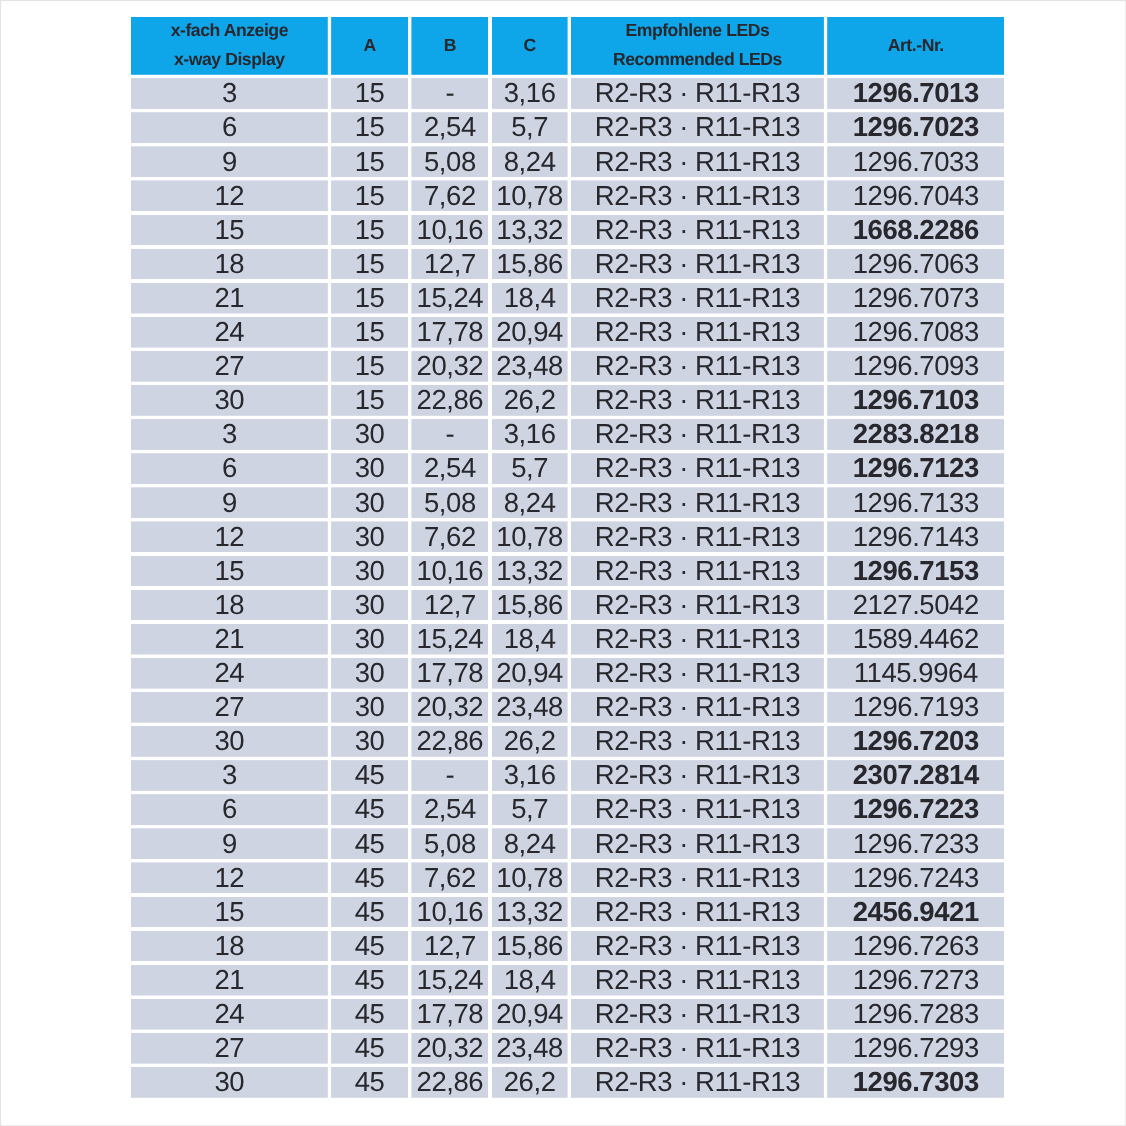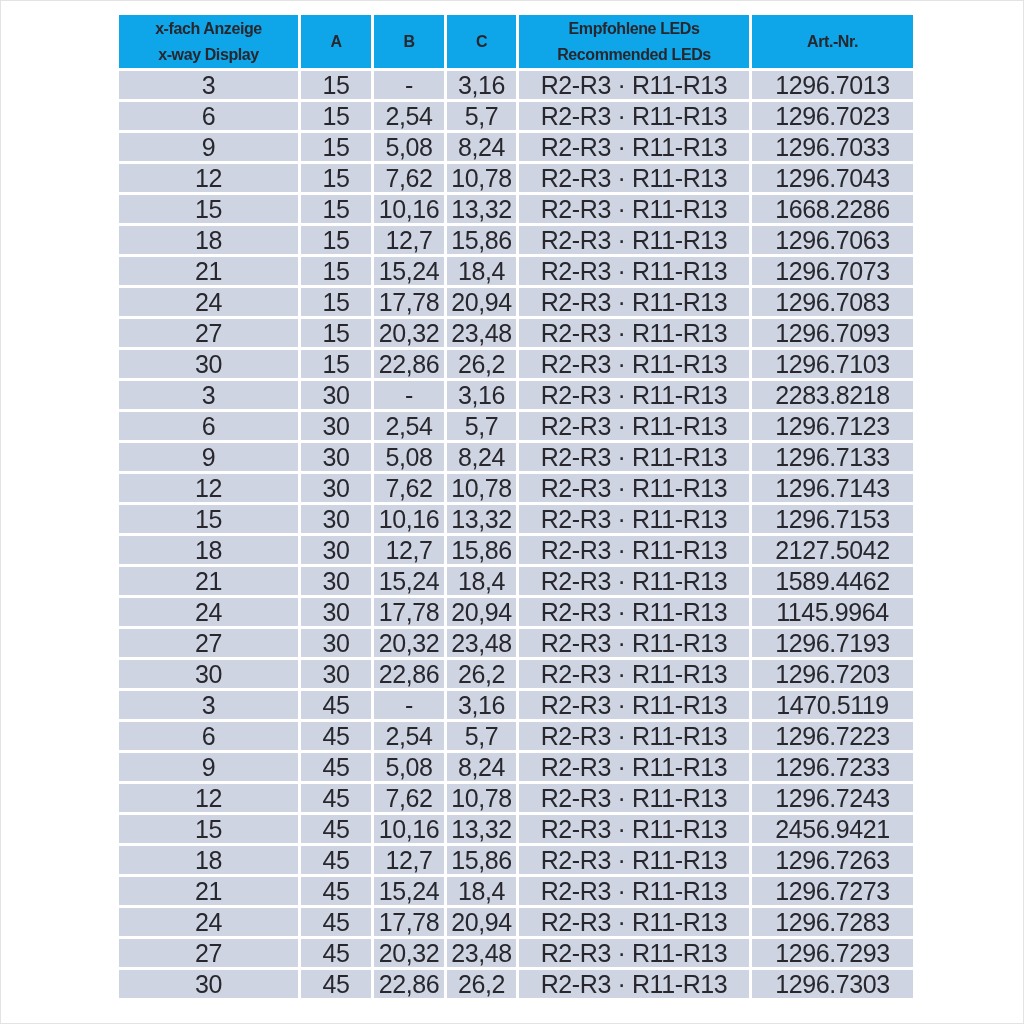--- a/index.html
+++ b/index.html
@@ -44,21 +44,21 @@
   }
   .product-table td {
     background: #ced4e1;
     font-weight: normal;
     font-size: 25px;
     line-height: 28px;
     height: 28px;
     padding: 0 4px;
   }
   .product-table td.bold {
-    font-weight: normal;
+    font-weight: bold;
   }
   .hdr-line { display: block; }
 </style>
 </head>
 <body>
 
 <div class="table-wrap">
   <table class="product-table">
     <colgroup>
       <col style="width:182px">
@@ -244,21 +244,21 @@
           <td>26,2</td>
           <td>R2-R3 · R11-R13</td>
           <td class="bold">1296.7203</td>
         </tr>
         <tr>
           <td>3</td>
           <td>45</td>
           <td>-</td>
           <td>3,16</td>
           <td>R2-R3 · R11-R13</td>
-          <td class="bold">1470.5119</td>
+          <td class="bold">2307.2814</td>
         </tr>
         <tr>
           <td>6</td>
           <td>45</td>
           <td>2,54</td>
           <td>5,7</td>
           <td>R2-R3 · R11-R13</td>
           <td class="bold">1296.7223</td>
         </tr>
         <tr>

